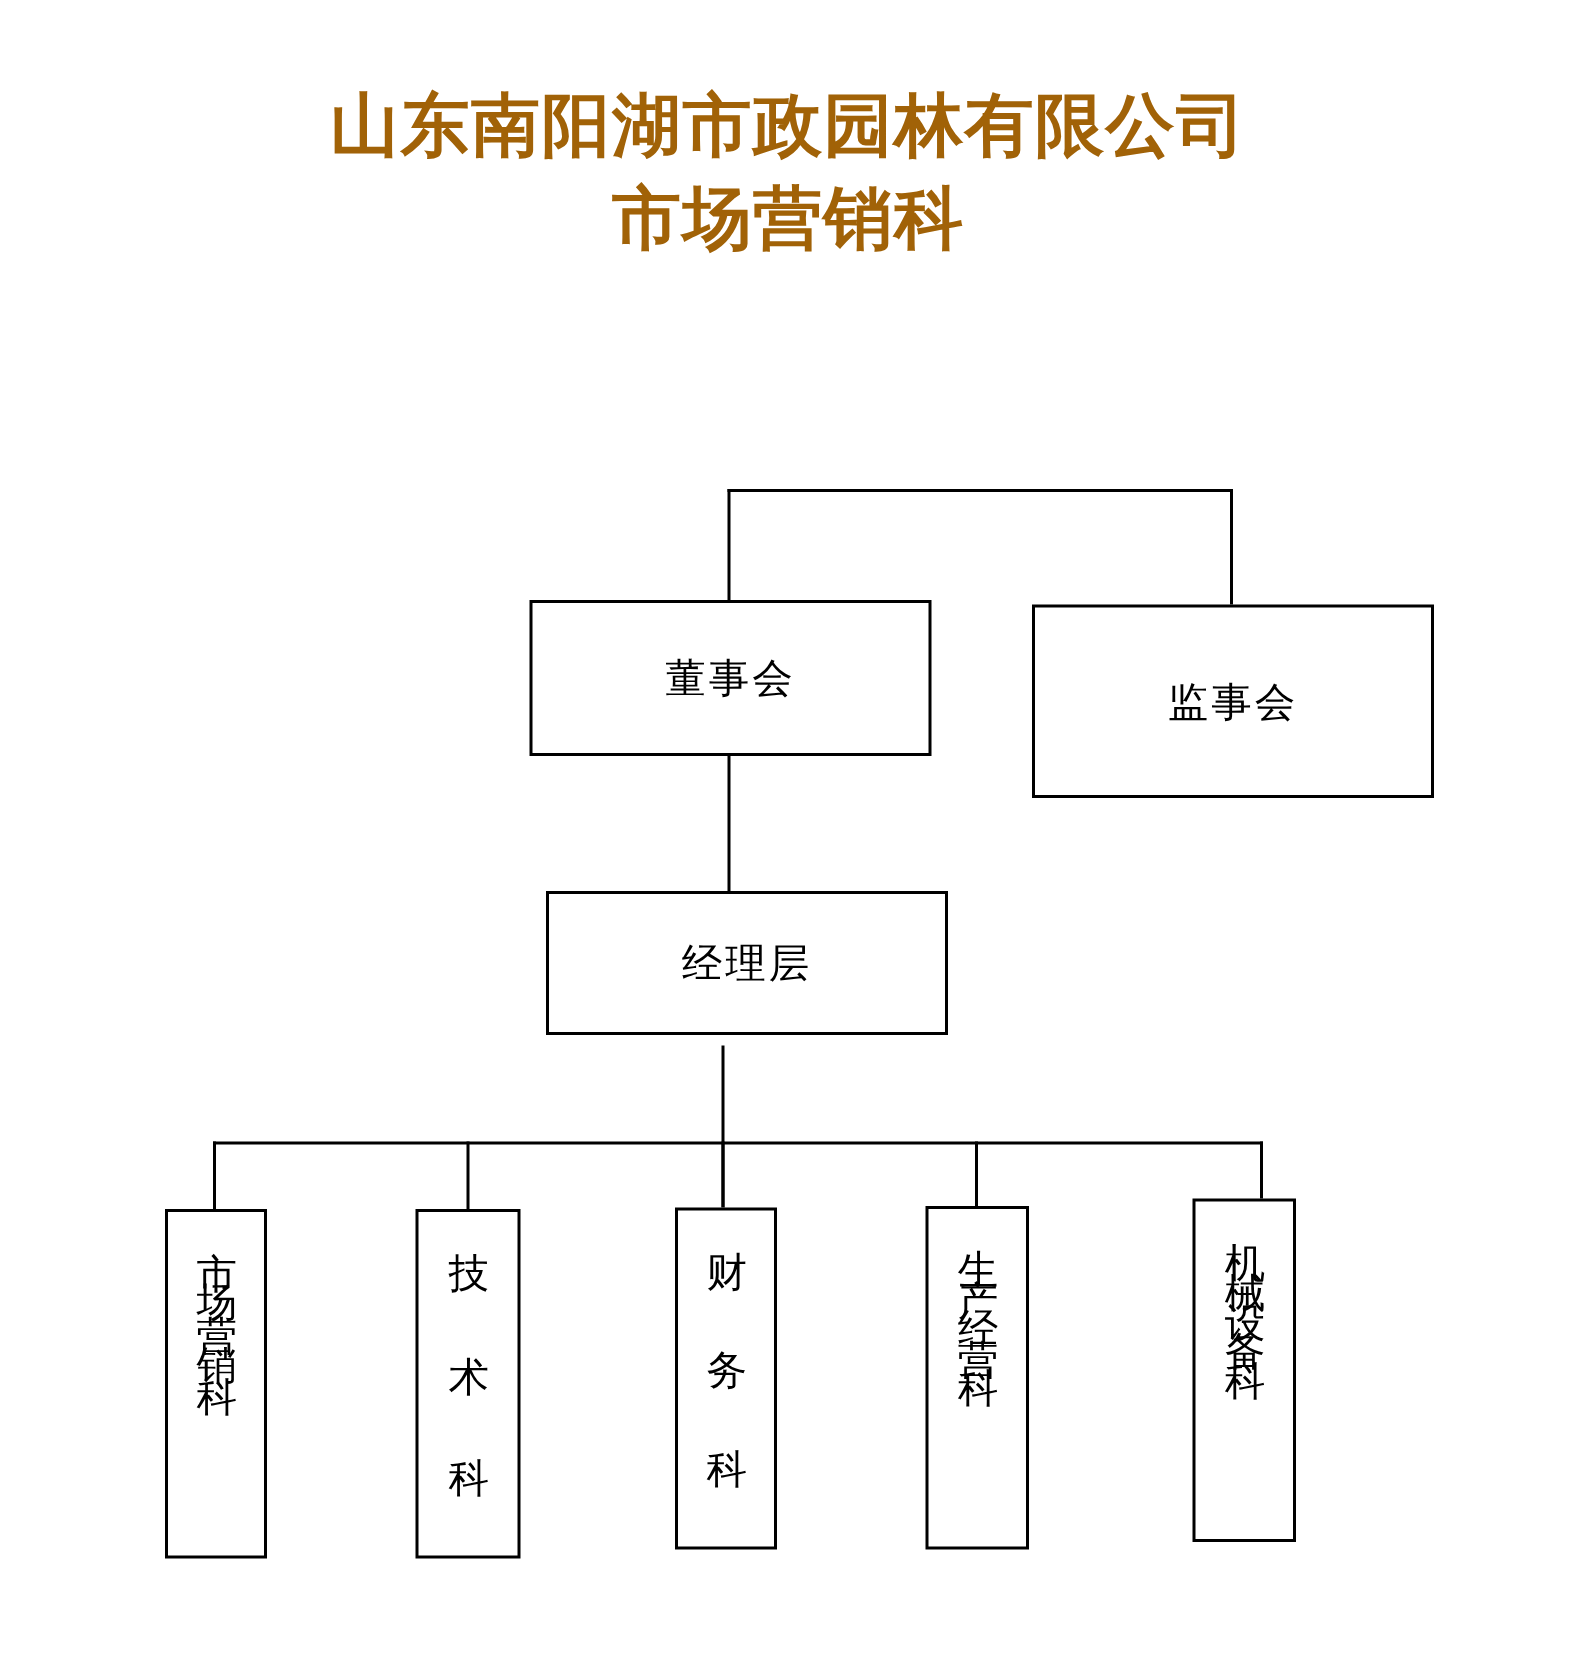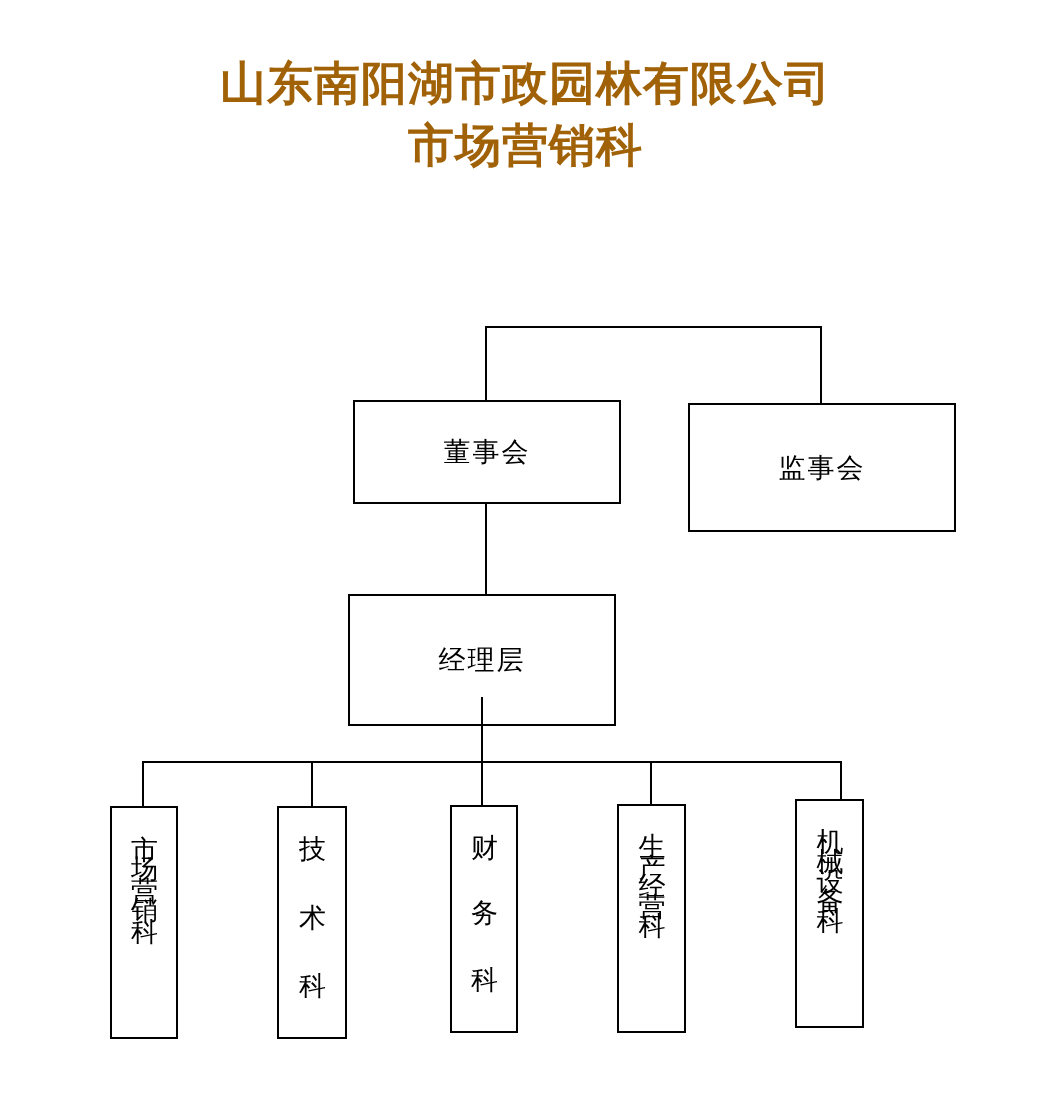--- a/index.html
+++ b/index.html
@@ -107,21 +107,21 @@
   <div class="node" style="left:353px; top:400px; width:268px; height:104px;">
     <span class="node-label">董事会</span>
   </div>
 
   <div class="node" style="left:688px; top:403px; width:268px; height:129px;">
     <span class="node-label">监事会</span>
   </div>
 
   <div class="conn-v" style="left:485px; top:503px; height:92px;"></div>
 
-  <div class="node" style="left:348px; top:594px; width:268px; height:132px;">
+  <div class="node" style="left:364px; top:594px; width:268px; height:96px;">
     <span class="node-label">经理层</span>
   </div>
 
   <div class="conn-v" style="left:481px; top:697px; height:110px;"></div>
 
   <div class="conn-h" style="left:142px; top:761px; width:700px;"></div>
 
   <div class="conn-v" style="left:142px; top:761px; height:46px;"></div>
   <div class="conn-v" style="left:311px; top:761px; height:46px;"></div>
   <div class="conn-v" style="left:481px; top:761px; height:45px;"></div>

